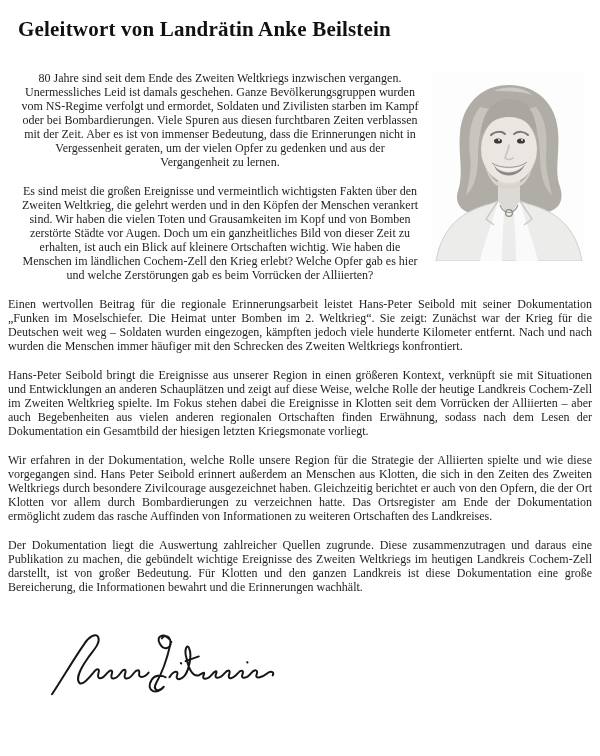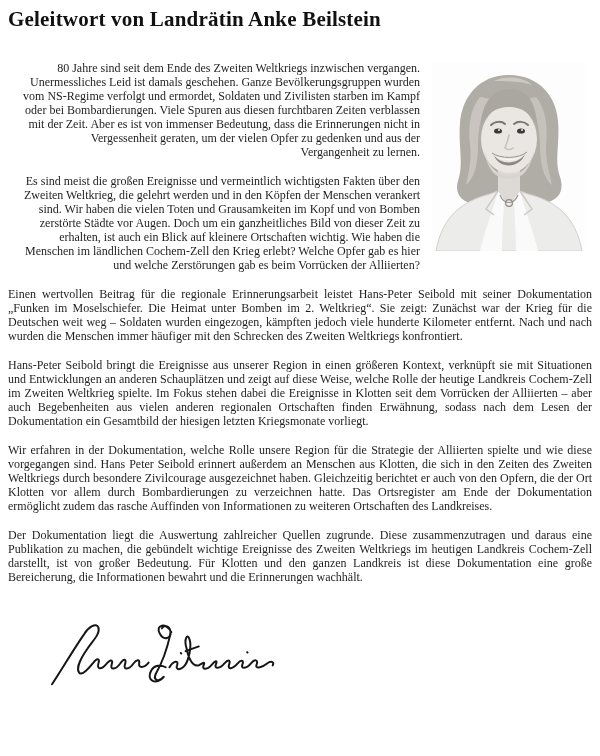--- a/index.html
+++ b/index.html
@@ -18,21 +18,21 @@
     box-sizing: border-box;
     width: 600px;
     height: 756px;
     padding: 6px 8px 0 8px;
     background: #ffffff;
   }
   h1.doc-title {
     font-size: 21px;
     line-height: 26px;
     font-weight: bold;
-    margin: 0;
+    margin: 10px;
     letter-spacing: 0.2px;
     color: #111111;
   }
   .content {
     margin-top: 29px;
   }
   .photo-float {
     float: right;
     width: 153px;
     height: 188px;
@@ -40,21 +40,21 @@
     background: #fdfdfd;
   }
   .photo-float svg { display: block; }
   p.body-par {
     font-size: 12px;
     line-height: 14px;
     margin: 0 0 15px 0;
   }
   p.narrow {
     margin-left: 12px;
-    text-align: right;
+    text-align: center;
   }
   p.justified {
     text-align: justify;
     text-justify: inter-word;
   }
   .signature-block {
     clear: left;
     margin: 34px 0 0 22px;
     width: 260px;
     height: 72px;

